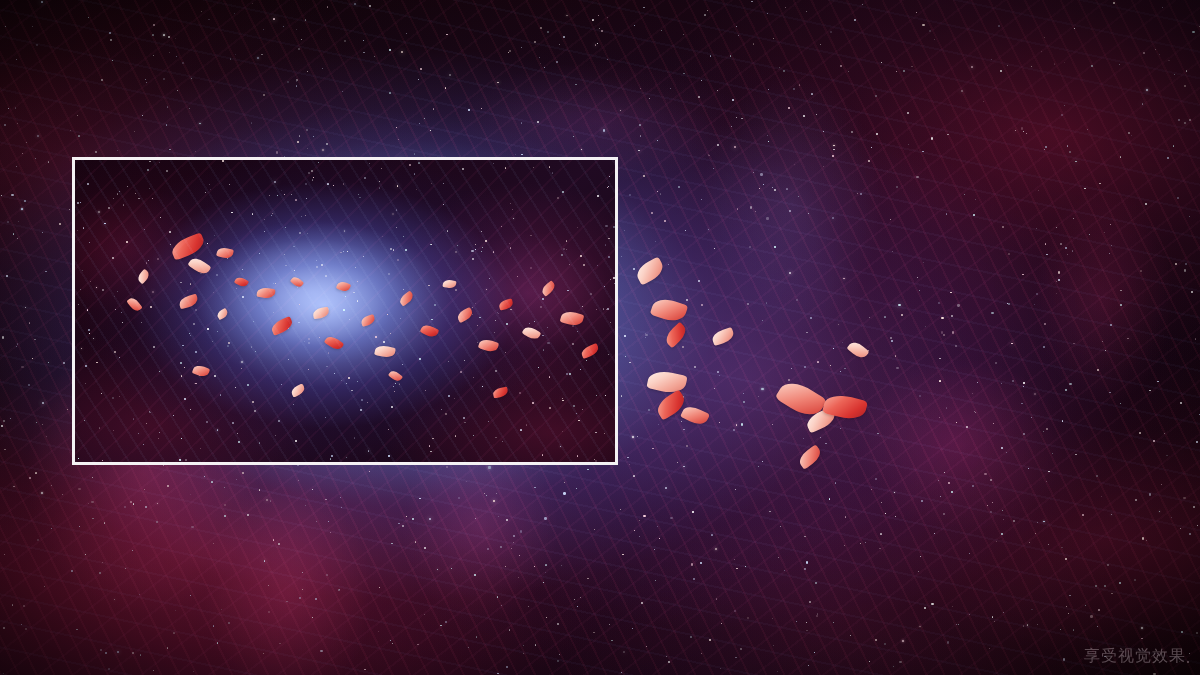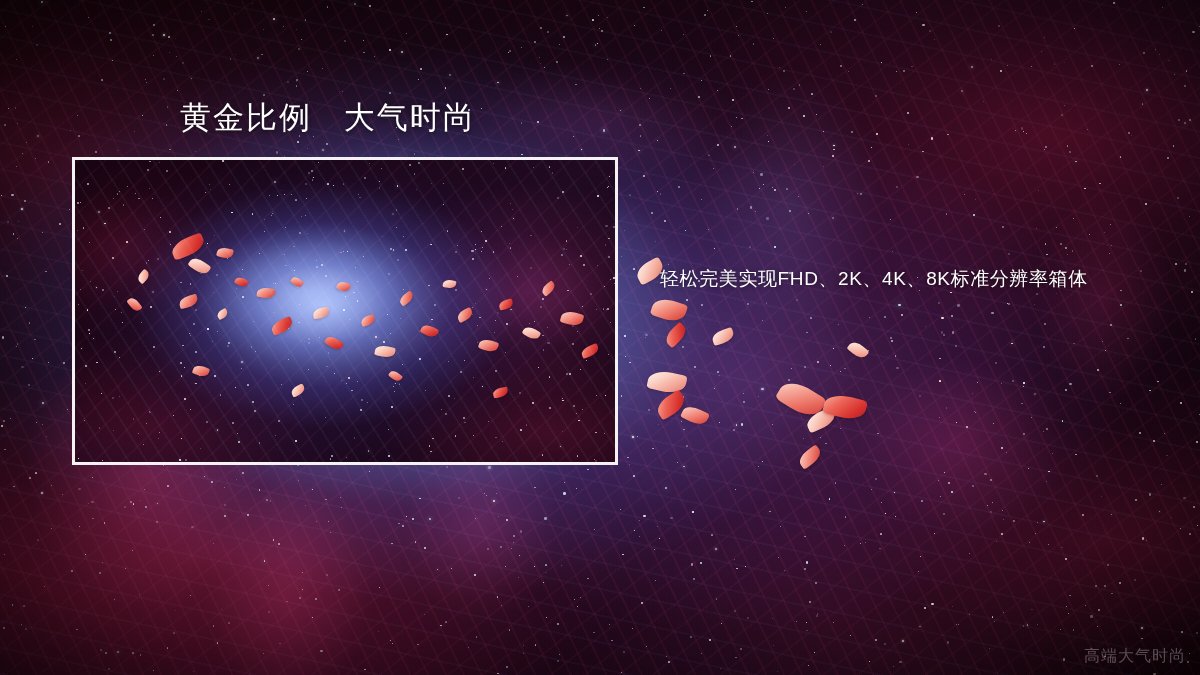--- a/index.html
+++ b/index.html
@@ -1332,21 +1332,20 @@
       <i style="left:45.3px;top:271.1px;width:1.39px;height:1.39px;opacity:0.67;background:#cfe0ff;"></i>
       <i style="left:406.0px;top:516.0px;width:0.57px;height:0.57px;opacity:0.83;background:#ffe9e2;"></i>
       <i style="left:307.2px;top:71.4px;width:0.76px;height:0.76px;opacity:0.80;background:#ffe9e2;"></i>
       <i style="left:587.8px;top:376.6px;width:1.56px;height:1.56px;opacity:0.49;background:#ffd9e4;"></i>
       <i style="left:145.0px;top:505.8px;width:2.05px;height:2.05px;opacity:0.76;background:#dfe8ff;"></i>
       <i style="left:902.4px;top:640.1px;width:1.65px;height:1.65px;opacity:0.85;background:#ffd9e4;box-shadow:0 0 2.5px #ffd9e4;"></i>
       <i style="left:638.8px;top:536.4px;width:0.91px;height:0.91px;opacity:0.60;background:#dfe8ff;"></i>
     </div>
   <div class="bg-layer bg-vignette"></div>
 
-  <div class="title">黄金比例   大气时尚</div>
 
   <div class="photo-frame">
     <div class="photo-inner">
       <div class="stars" id="photo-stars">
           <i style="left:114.5px;top:122.7px;width:1.93px;height:1.93px;opacity:0.65;background:#ffe9e2;"></i>
           <i style="left:97.6px;top:254.5px;width:0.58px;height:0.58px;opacity:0.77;background:#dfe8ff;"></i>
           <i style="left:21.2px;top:126.9px;width:0.53px;height:0.53px;opacity:0.83;background:#ffd9e4;box-shadow:0 0 2.7px #ffd9e4;"></i>
           <i style="left:83.5px;top:272.1px;width:0.99px;height:0.99px;opacity:0.90;background:#dfe8ff;"></i>
           <i style="left:205.7px;top:164.1px;width:2.16px;height:2.16px;opacity:0.45;background:#cfe0ff;"></i>
           <i style="left:183.9px;top:282.4px;width:1.14px;height:1.14px;opacity:0.45;background:#d6fbff;"></i>
@@ -1799,18 +1798,17 @@
       <span class="petal " style="left:682px;top:408px;width:26px;height:15px;transform:rotate(26deg);"></span>
       <span class="petal pale" style="left:712px;top:330px;width:22px;height:13px;transform:rotate(-18deg);"></span>
       <span class="petal " style="left:778px;top:386px;width:46px;height:26px;transform:rotate(32deg);"></span>
       <span class="petal pale" style="left:806px;top:412px;width:30px;height:16px;transform:rotate(-24deg);"></span>
       <span class="petal deep" style="left:824px;top:396px;width:42px;height:22px;transform:rotate(14deg);"></span>
       <span class="petal " style="left:798px;top:450px;width:24px;height:14px;transform:rotate(-36deg);"></span>
       <span class="petal pale" style="left:848px;top:344px;width:20px;height:12px;transform:rotate(40deg);"></span>
     </div>
 
   <div class="body-text">
-    <div class="body-line">轻松完美实现FHD、2K、4K、8K标准分辨率箱体</div>
   </div>
 
-  <div class="watermark">高端大气时尚</div>
+  <div class="watermark">享受视觉效果</div>
 
 </div>
 
 </body></html>

